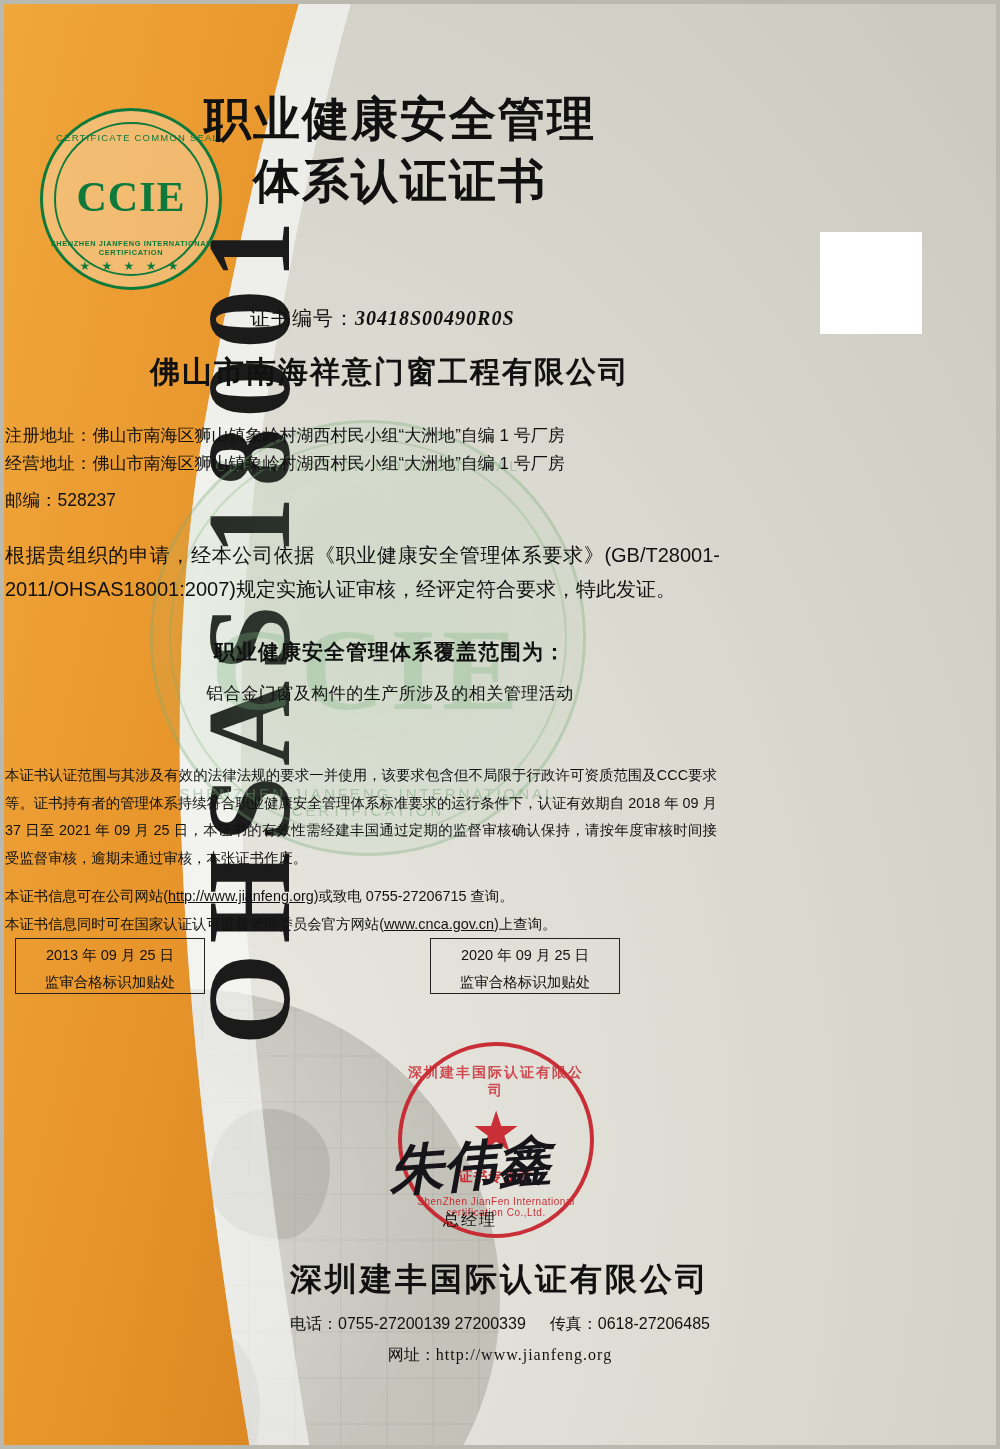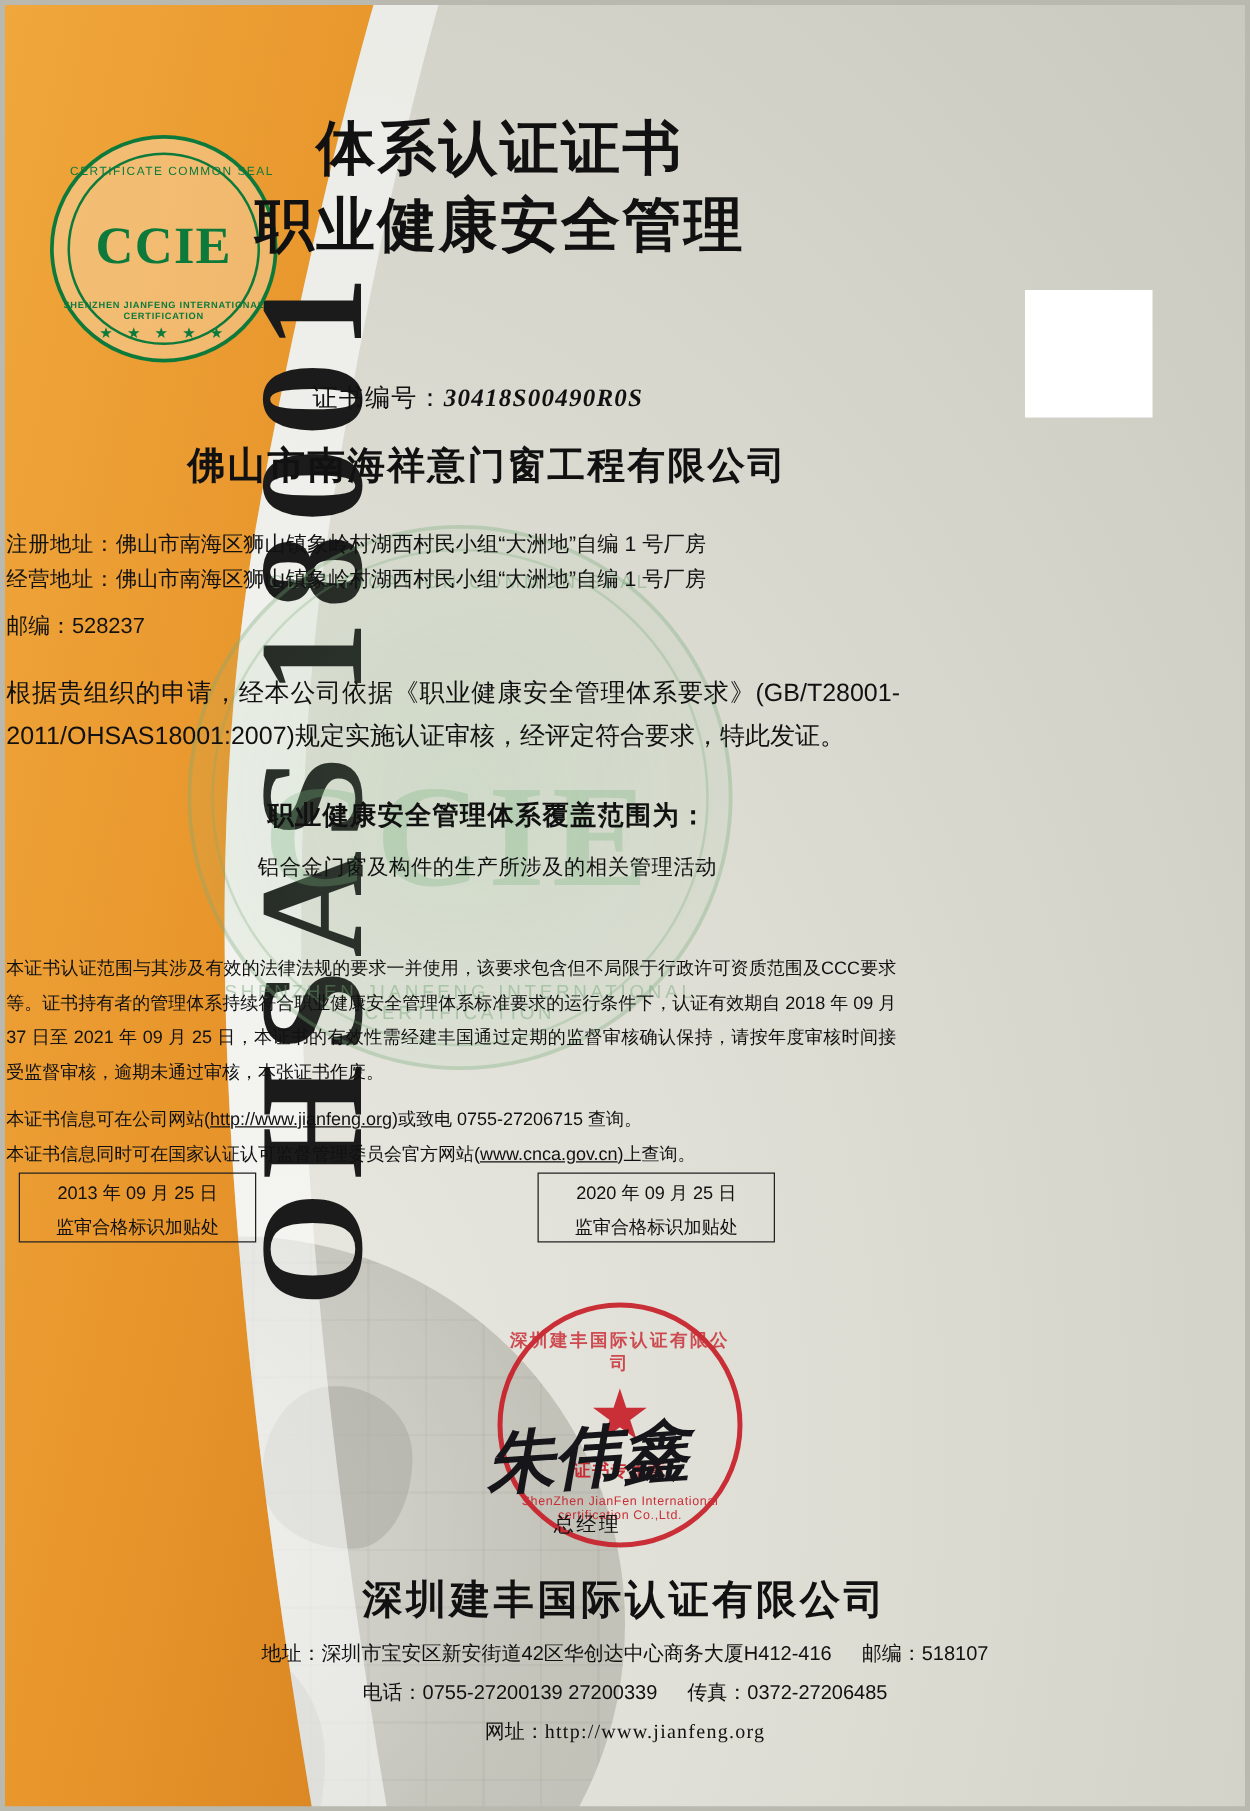--- a/index.html
+++ b/index.html
@@ -330,22 +330,22 @@
 
   <div class="seal">
     <div class="inner"></div>
     <div class="arc-top">CERTIFICATE COMMON SEAL</div>
     <div class="ccie">CCIE</div>
     <div class="arc-bottom">SHENZHEN JIANFENG INTERNATIONAL CERTIFICATION</div>
     <div class="stars">★ ★ ★ ★ ★</div>
   </div>
 
   <div class="main-title">
+    <div>职业健康安全管理</div>
     <div>体系认证证书</div>
-    <div>职业健康安全管理</div>
   </div>
 
   <div class="qr">
     <div class="qr-grid" id="qrgrid"><i></i><i></i><i></i><i></i><i></i><i></i><i></i><i style="background: transparent;"></i><i></i><i style="background: transparent;"></i><i></i><i></i><i></i><i></i><i></i><i></i><i></i><i></i><i></i><i></i><i></i><i></i><i style="background: transparent;"></i><i style="background: transparent;"></i><i style="background: transparent;"></i><i style="background: transparent;"></i><i style="background: transparent;"></i><i></i><i style="background: transparent;"></i><i></i><i style="background: transparent;"></i><i></i><i></i><i style="background: transparent;"></i><i></i><i></i><i style="background: transparent;"></i><i style="background: transparent;"></i><i style="background: transparent;"></i><i style="background: transparent;"></i><i style="background: transparent;"></i><i></i><i></i><i style="background: transparent;"></i><i></i><i></i><i></i><i style="background: transparent;"></i><i></i><i></i><i style="background: transparent;"></i><i></i><i style="background: transparent;"></i><i></i><i style="background: transparent;"></i><i></i><i></i><i style="background: transparent;"></i><i></i><i></i><i></i><i style="background: transparent;"></i><i></i><i></i><i style="background: transparent;"></i><i></i><i></i><i></i><i style="background: transparent;"></i><i></i><i style="background: transparent;"></i><i></i><i></i><i></i><i></i><i style="background: transparent;"></i><i style="background: transparent;"></i><i></i><i style="background: transparent;"></i><i></i><i></i><i></i><i style="background: transparent;"></i><i></i><i></i><i style="background: transparent;"></i><i></i><i></i><i></i><i style="background: transparent;"></i><i></i><i style="background: transparent;"></i><i style="background: transparent;"></i><i style="background: transparent;"></i><i></i><i></i><i></i><i style="background: transparent;"></i><i></i><i style="background: transparent;"></i><i></i><i></i><i></i><i style="background: transparent;"></i><i></i><i></i><i style="background: transparent;"></i><i style="background: transparent;"></i><i style="background: transparent;"></i><i style="background: transparent;"></i><i style="background: transparent;"></i><i></i><i style="background: transparent;"></i><i style="background: transparent;"></i><i style="background: transparent;"></i><i></i><i style="background: transparent;"></i><i style="background: transparent;"></i><i></i><i></i><i style="background: transparent;"></i><i style="background: transparent;"></i><i style="background: transparent;"></i><i style="background: transparent;"></i><i style="background: transparent;"></i><i></i><i></i><i></i><i></i><i></i><i></i><i></i><i></i><i></i><i></i><i style="background: transparent;"></i><i style="background: transparent;"></i><i style="background: transparent;"></i><i></i><i style="background: transparent;"></i><i></i><i></i><i></i><i></i><i></i><i></i><i></i><i></i><i></i><i style="background: transparent;"></i><i style="background: transparent;"></i><i></i><i style="background: transparent;"></i><i style="background: transparent;"></i><i></i><i></i><i></i><i style="background: transparent;"></i><i style="background: transparent;"></i><i></i><i></i><i style="background: transparent;"></i><i></i><i style="background: transparent;"></i><i style="background: transparent;"></i><i style="background: transparent;"></i><i></i><i></i><i style="background: transparent;"></i><i></i><i></i><i style="background: transparent;"></i><i style="background: transparent;"></i><i></i><i></i><i style="background: transparent;"></i><i style="background: transparent;"></i><i></i><i></i><i style="background: transparent;"></i><i style="background: transparent;"></i><i style="background: transparent;"></i><i style="background: transparent;"></i><i style="background: transparent;"></i><i></i><i style="background: transparent;"></i><i style="background: transparent;"></i><i></i><i></i><i></i><i style="background: transparent;"></i><i></i><i style="background: transparent;"></i><i style="background: transparent;"></i><i style="background: transparent;"></i><i style="background: transparent;"></i><i></i><i></i><i></i><i></i><i></i><i style="background: transparent;"></i><i></i><i></i><i style="background: transparent;"></i><i></i><i style="background: transparent;"></i><i style="background: transparent;"></i><i></i><i style="background: transparent;"></i><i style="background: transparent;"></i><i></i><i style="background: transparent;"></i><i style="background: transparent;"></i><i style="background: transparent;"></i><i></i><i></i><i style="background: transparent;"></i><i></i><i></i><i></i><i></i><i></i><i style="background: transparent;"></i><i style="background: transparent;"></i><i></i><i style="background: transparent;"></i><i></i><i style="background: transparent;"></i><i style="background: transparent;"></i><i></i><i style="background: transparent;"></i><i style="background: transparent;"></i><i></i><i></i><i></i><i style="background: transparent;"></i><i style="background: transparent;"></i><i></i><i style="background: transparent;"></i><i style="background: transparent;"></i><i></i><i style="background: transparent;"></i><i></i><i></i><i></i><i style="background: transparent;"></i><i style="background: transparent;"></i><i></i><i></i><i style="background: transparent;"></i><i></i><i></i><i style="background: transparent;"></i><i style="background: transparent;"></i><i></i><i style="background: transparent;"></i><i></i><i></i><i></i><i style="background: transparent;"></i><i style="background: transparent;"></i><i></i><i></i><i></i><i></i><i></i><i></i><i style="background: transparent;"></i><i style="background: transparent;"></i><i style="background: transparent;"></i><i></i><i style="background: transparent;"></i><i></i><i></i><i></i><i></i><i style="background: transparent;"></i><i style="background: transparent;"></i><i style="background: transparent;"></i><i style="background: transparent;"></i><i style="background: transparent;"></i><i style="background: transparent;"></i><i></i><i style="background: transparent;"></i><i></i><i></i><i style="background: transparent;"></i><i style="background: transparent;"></i><i style="background: transparent;"></i><i style="background: transparent;"></i><i></i><i></i><i style="background: transparent;"></i><i></i><i></i><i></i><i></i><i></i><i></i><i></i><i></i><i style="background: transparent;"></i><i style="background: transparent;"></i><i></i><i></i><i style="background: transparent;"></i><i></i><i style="background: transparent;"></i><i></i><i style="background: transparent;"></i><i></i><i style="background: transparent;"></i><i></i><i style="background: transparent;"></i><i></i><i style="background: transparent;"></i><i style="background: transparent;"></i><i style="background: transparent;"></i><i style="background: transparent;"></i><i style="background: transparent;"></i><i></i><i></i><i style="background: transparent;"></i><i></i><i style="background: transparent;"></i><i></i><i></i><i style="background: transparent;"></i><i></i><i style="background: transparent;"></i><i style="background: transparent;"></i><i></i><i></i><i style="background: transparent;"></i><i></i><i></i><i style="background: transparent;"></i><i></i><i></i><i></i><i style="background: transparent;"></i><i></i><i></i><i style="background: transparent;"></i><i style="background: transparent;"></i><i></i><i style="background: transparent;"></i><i style="background: transparent;"></i><i></i><i style="background: transparent;"></i><i style="background: transparent;"></i><i style="background: transparent;"></i><i style="background: transparent;"></i><i></i><i style="background: transparent;"></i><i></i><i></i><i style="background: transparent;"></i><i></i><i></i><i></i><i style="background: transparent;"></i><i></i><i style="background: transparent;"></i><i></i><i style="background: transparent;"></i><i></i><i style="background: transparent;"></i><i></i><i></i><i></i><i></i><i style="background: transparent;"></i><i style="background: transparent;"></i><i></i><i style="background: transparent;"></i><i></i><i></i><i style="background: transparent;"></i><i></i><i></i><i></i><i style="background: transparent;"></i><i></i><i style="background: transparent;"></i><i style="background: transparent;"></i><i></i><i style="background: transparent;"></i><i></i><i style="background: transparent;"></i><i></i><i></i><i style="background: transparent;"></i><i></i><i></i><i style="background: transparent;"></i><i></i><i style="background: transparent;"></i><i></i><i style="background: transparent;"></i><i style="background: transparent;"></i><i style="background: transparent;"></i><i style="background: transparent;"></i><i style="background: transparent;"></i><i></i><i style="background: transparent;"></i><i></i><i></i><i style="background: transparent;"></i><i></i><i style="background: transparent;"></i><i style="background: transparent;"></i><i></i><i style="background: transparent;"></i><i></i><i></i><i></i><i></i><i></i><i></i><i></i><i></i><i></i><i></i><i></i><i></i><i></i><i style="background: transparent;"></i><i style="background: transparent;"></i><i></i><i style="background: transparent;"></i><i style="background: transparent;"></i><i style="background: transparent;"></i><i></i><i></i><i style="background: transparent;"></i><i style="background: transparent;"></i><i style="background: transparent;"></i><i></i><i style="background: transparent;"></i></div>
   </div>
 
   <div class="cert-no">
     <span class="label">证书编号：</span><span class="value">30418S00490R0S</span>
   </div>
 
@@ -400,24 +400,21 @@
     <div class="en-ring">ShenZhen JianFen International certification Co.,Ltd.</div>
   </div>
 
   <div class="signature">朱伟鑫</div>
   <div class="sig-label">总经理</div>
 
   <div class="issuer">深圳建丰国际认证有限公司</div>
 
   <div class="footer">
     <div>
-      <span>地址：</span><span>深圳市宝安区新安街道42区华创达中心商务大厦H412-416</span><span class="sp"></span><span>邮编：</span><span>518107</span>
-    </div>
-    <div>
-      <span>电话：</span><span>0755-27200139    27200339</span><span class="sp"></span><span>传真：</span><span>0372-27206485</span>
+      <span>电话：</span><span>0755-27200139    27200339</span><span class="sp"></span><span>传真：</span><span>0618-27206485</span>
     </div>
     <div>
       <span>网址：</span><span class="web">http://www.jianfeng.org</span>
     </div>
   </div>
 
   <div class="outer-frame"></div>
 </div>
 
 </body></html>

